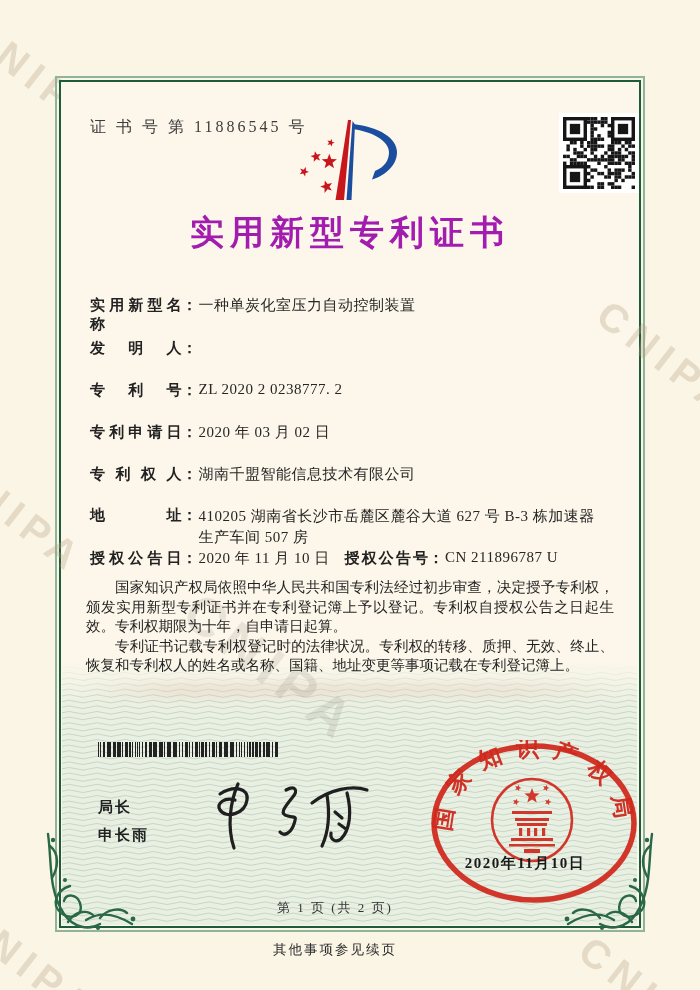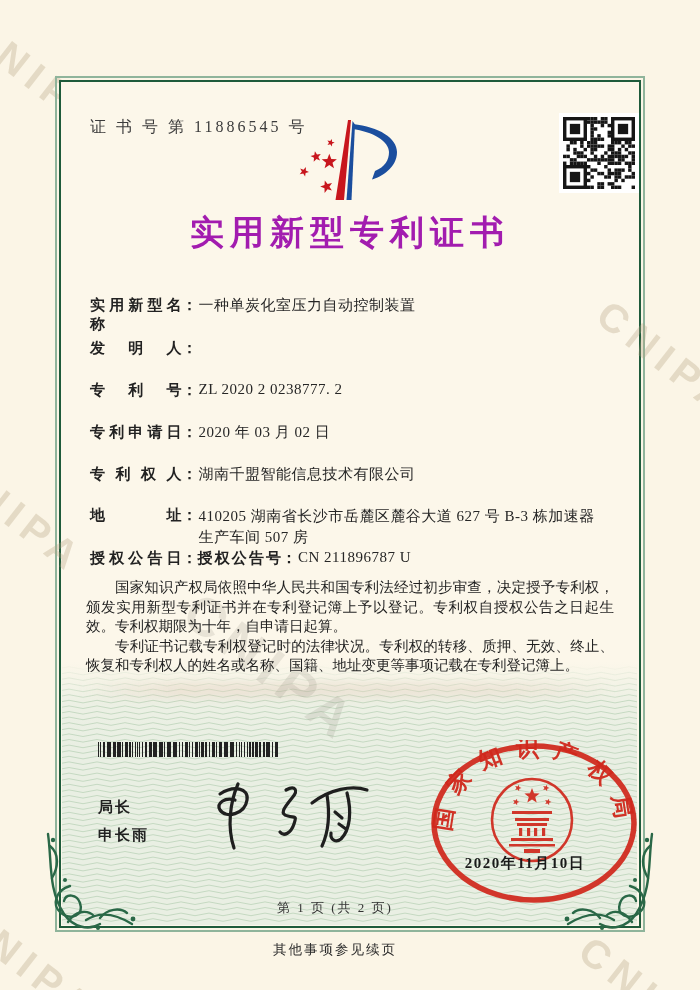--- a/index.html
+++ b/index.html
@@ -378,20 +378,21 @@
     <span class="fvalue">湖南千盟智能信息技术有限公司</span>
   </div>
   <div class="frow addr" style="top:506px">
     <span class="flabel">地址</span>
       <span class="fcolon">：</span>
     <span class="fvalue">410205 湖南省长沙市岳麓区麓谷大道 627 号 B-3 栋加速器生产车间 507 房</span>
   </div>
   <div class="frow" style="top:549px">
     <span class="flabel">授权公告日</span>
       <span class="fcolon">：</span>
+    <span class="fvalue gval">2020 年 11 月 10 日</span>
     <span class="flabel2">授权公告号</span>
       <span class="fcolon">：</span>
     <span class="fvalue">CN 211896787 U</span>
   </div>
 
   <div class="paras">
     <p>国家知识产权局依照中华人民共和国专利法经过初步审查，决定授予专利权，颁发实用新型专利证书并在专利登记簿上予以登记。专利权自授权公告之日起生效。专利权期限为十年，自申请日起算。</p>
     <p>专利证书记载专利权登记时的法律状况。专利权的转移、质押、无效、终止、恢复和专利权人的姓名或名称、国籍、地址变更等事项记载在专利登记簿上。</p>
   </div>
 

